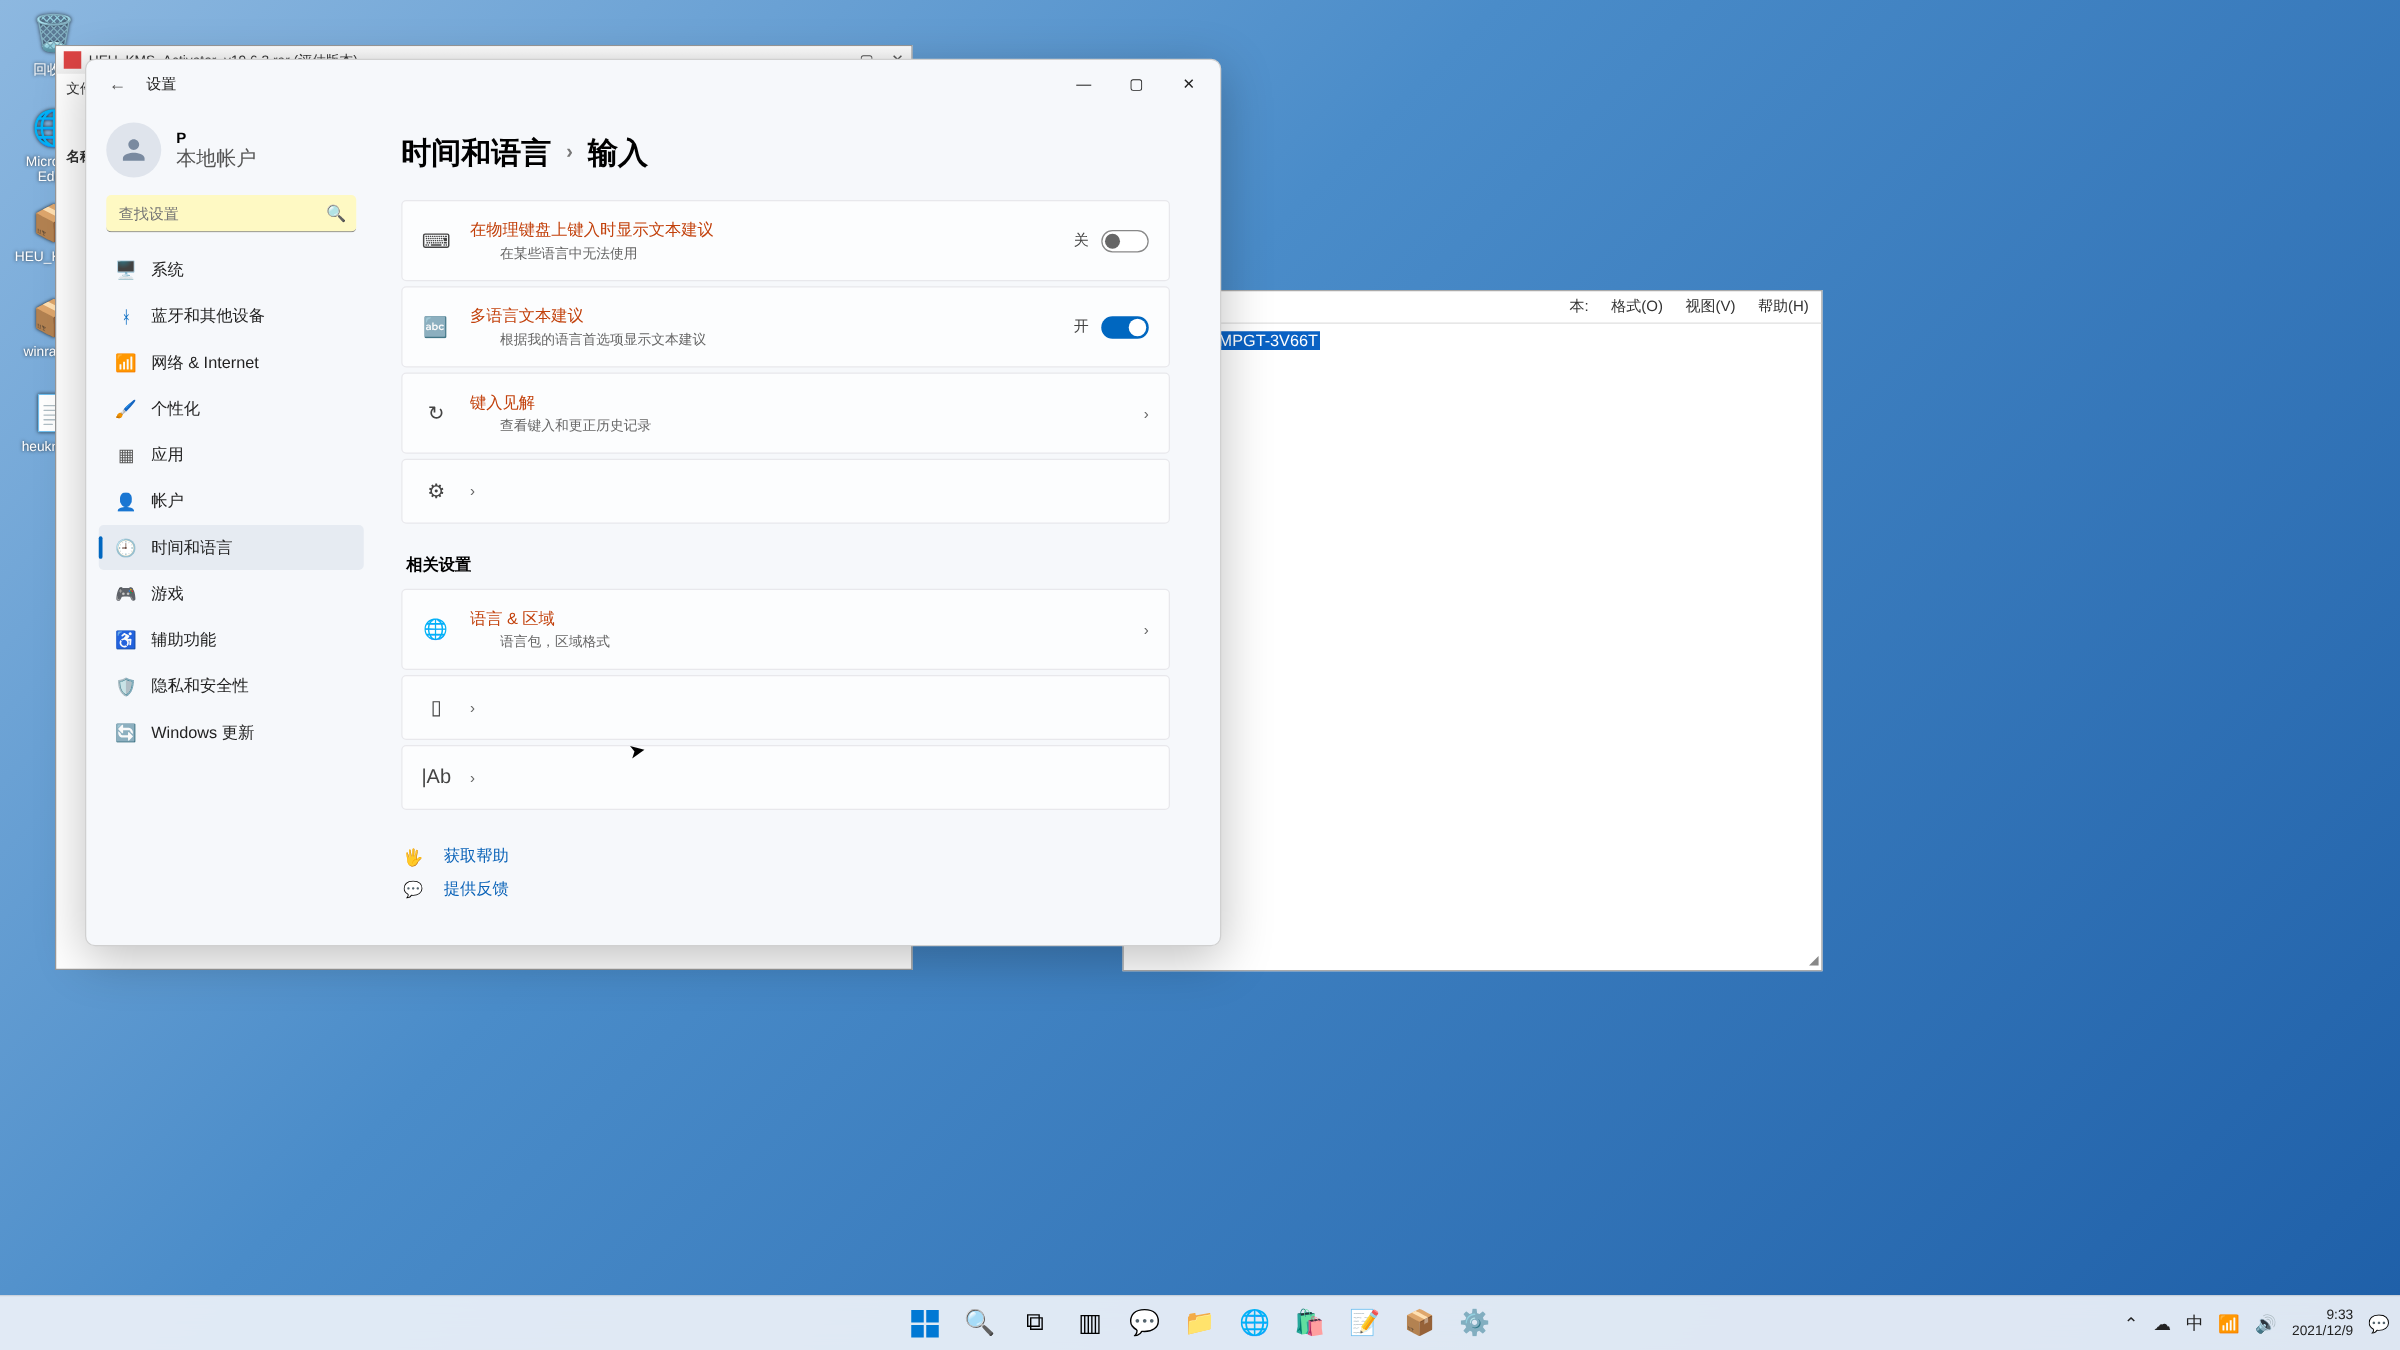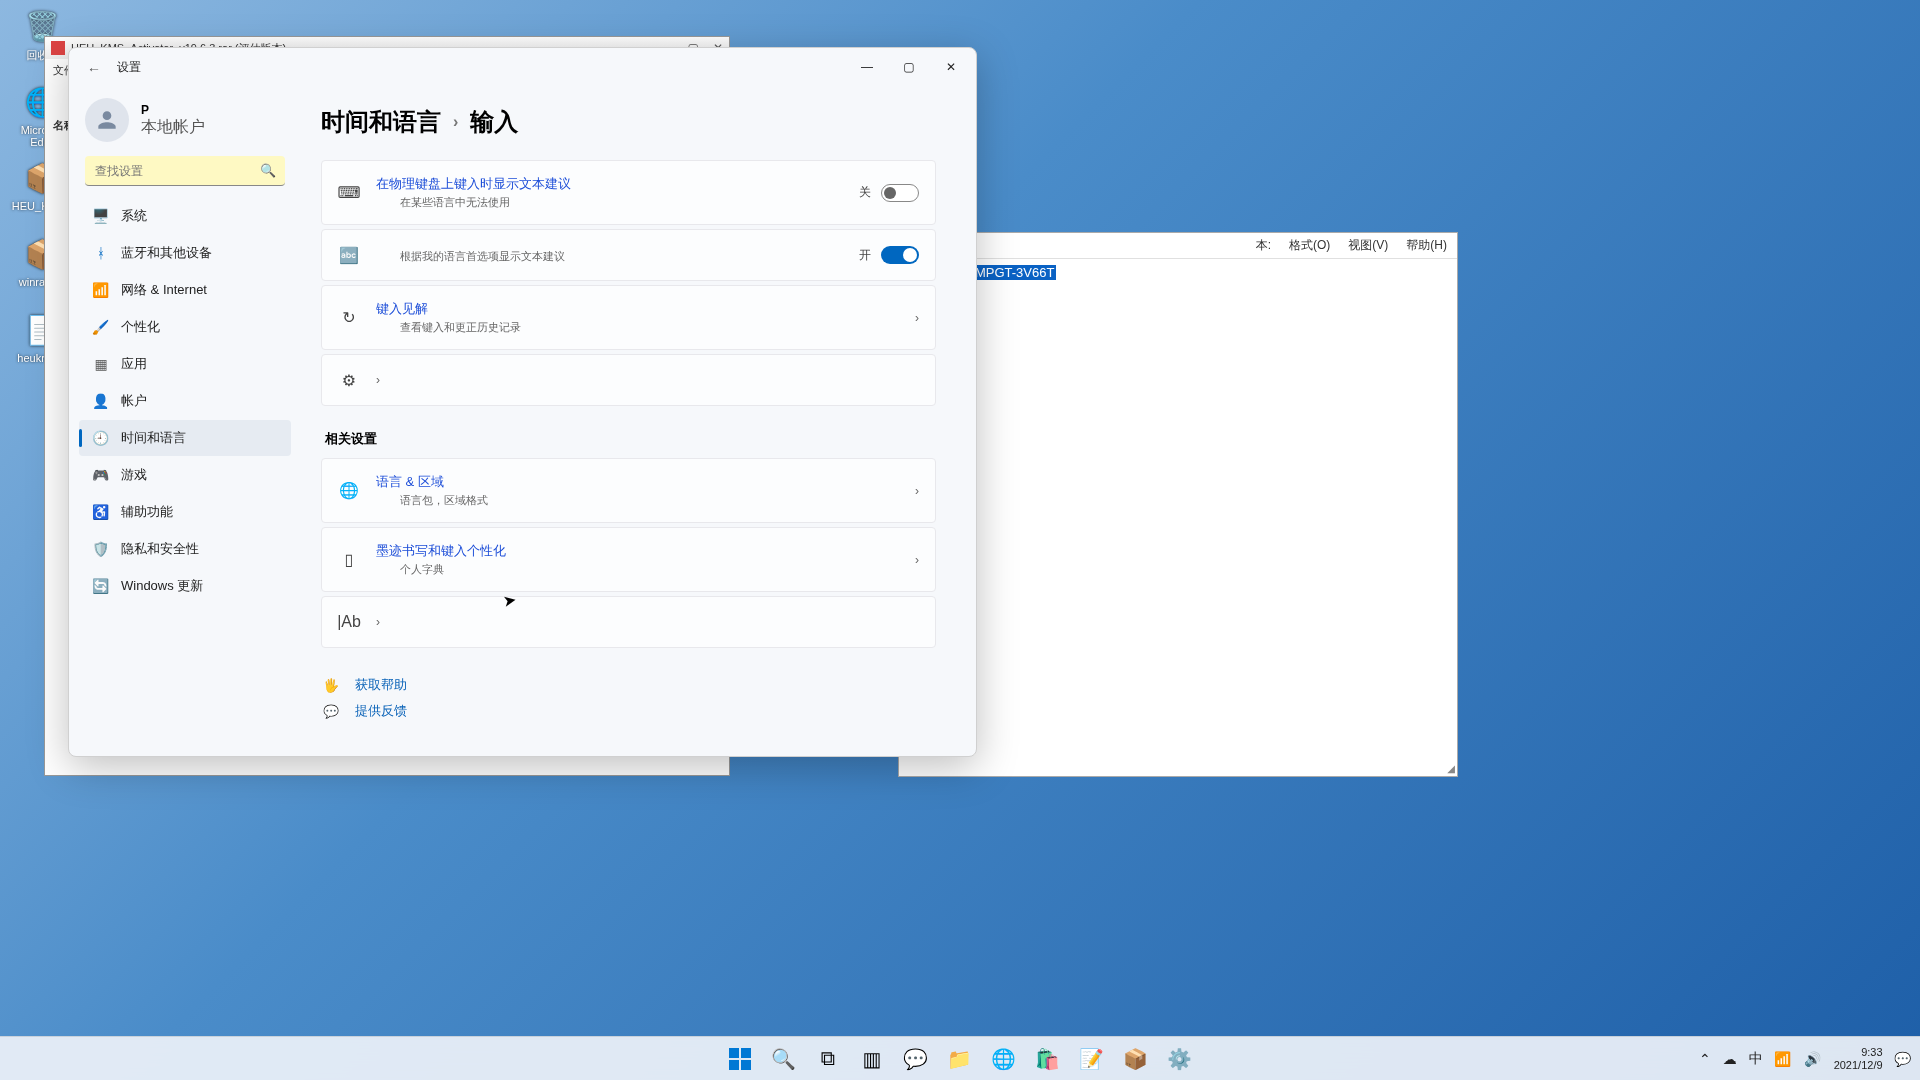--- a/index.html
+++ b/index.html
@@ -50,21 +50,21 @@
 
 
 .content { flex: 1; padding: 20px 40px 20px 20px; overflow-y: auto; }
 .breadcrumb { font-size: 24px; font-weight: 600; display: flex; align-items: center; gap: 12px; margin-bottom: 22px; }
 .breadcrumb .bc-link { cursor: pointer; }
 .breadcrumb .sep { color: #777; font-size: 16px; }
 
 .card { background: #fcfdfe; border: 1px solid #e8e8ec; border-radius: 4px; margin-bottom: 4px; padding: 14px 16px; display: flex; align-items: center; gap: 16px; cursor: pointer; }
 .card .cicon { width: 22px; height: 22px; display: flex; align-items: center; justify-content: center; color: #444; flex-shrink: 0; }
 .card .ctext { flex: 1; }
-.card .ctitle { font-size: 13px; color: #1d4ed8; }
+.card .ctitle { font-size: 13px; color: #c2410c; }
 .card .csub { font-size: 11px; color: #666; margin-top: 2px; margin-left: 24px; }
 .card .chev { color: #666; font-size: 12px; }
 .toggle-wrap { display: flex; align-items: center; gap: 10px; }
 .toggle-label { font-size: 12px; color: #444; }
 .toggle { width: 38px; height: 18px; border-radius: 9px; position: relative; cursor: pointer; }
 .toggle.off { background: #fff; border: 1px solid #888; }
 .toggle.off .knob { position: absolute; left: 2px; top: 2px; width: 12px; height: 12px; border-radius: 50%; background: #666; }
 .toggle.on { background: #0067c0; }
 .toggle.on .knob { position: absolute; right: 2px; top: 2px; width: 14px; height: 14px; border-radius: 50%; background: #fff; }
 
@@ -235,20 +235,21 @@
           <span class="toggle-label">关</span>
           <div class="toggle off">
               <div class="knob"></div>
             </div>
         </div>
       </div>
 
       <div class="card">
         <div class="cicon">🔤</div>
         <div class="ctext">
+          <div class="ctitle">多语言文本建议</div>
           <div class="csub">根据我的语言首选项显示文本建议</div>
         </div>
         <div class="toggle-wrap">
           <span class="toggle-label">开</span>
           <div class="toggle on">
               <div class="knob"></div>
             </div>
         </div>
       </div>
 
@@ -272,24 +273,20 @@
         <div class="cicon">🌐</div>
         <div class="ctext">
           <div class="ctitle">语言 &amp; 区域</div>
           <div class="csub">语言包，区域格式</div>
         </div>
         <div class="chev">›</div>
       </div>
 
       <div class="card">
         <div class="cicon">▯</div>
-        <div class="ctext">
-          <div class="ctitle">墨迹书写和键入个性化</div>
-          <div class="csub">个人字典</div>
-        </div>
         <div class="chev">›</div>
       </div>
 
       <div class="card">
         <div class="cicon">|Ab</div>
         <div class="chev">›</div>
       </div>
 
       <div class="help-links">
         <div class="hl">

